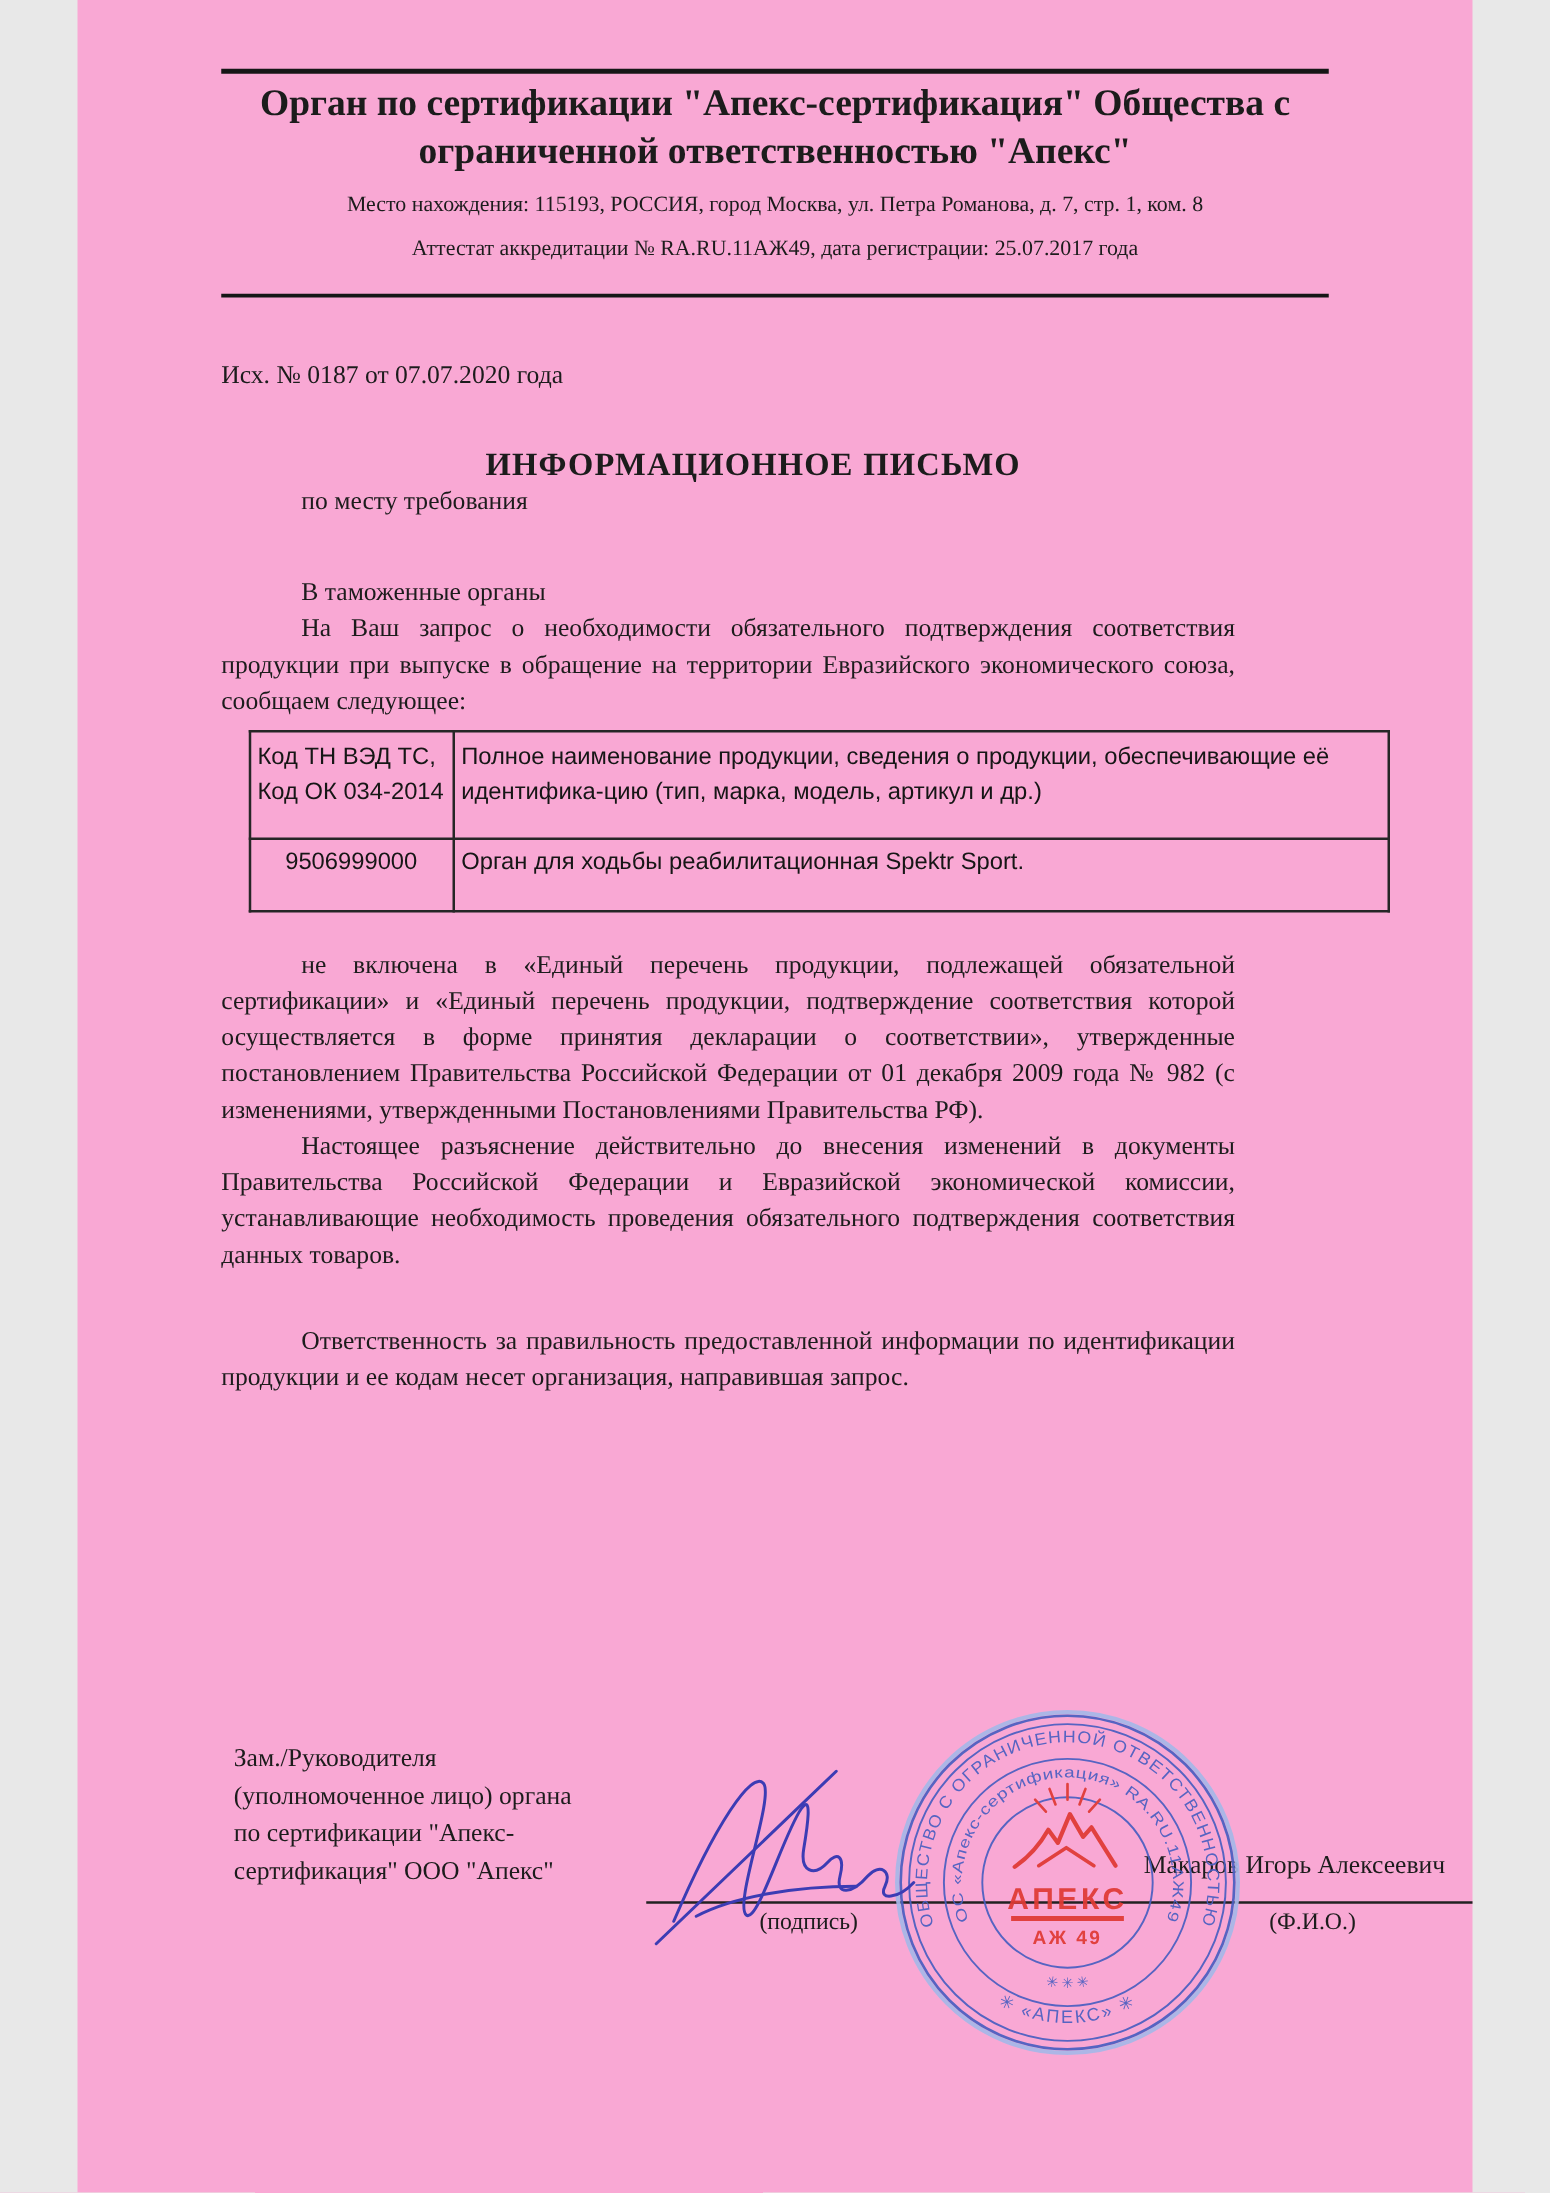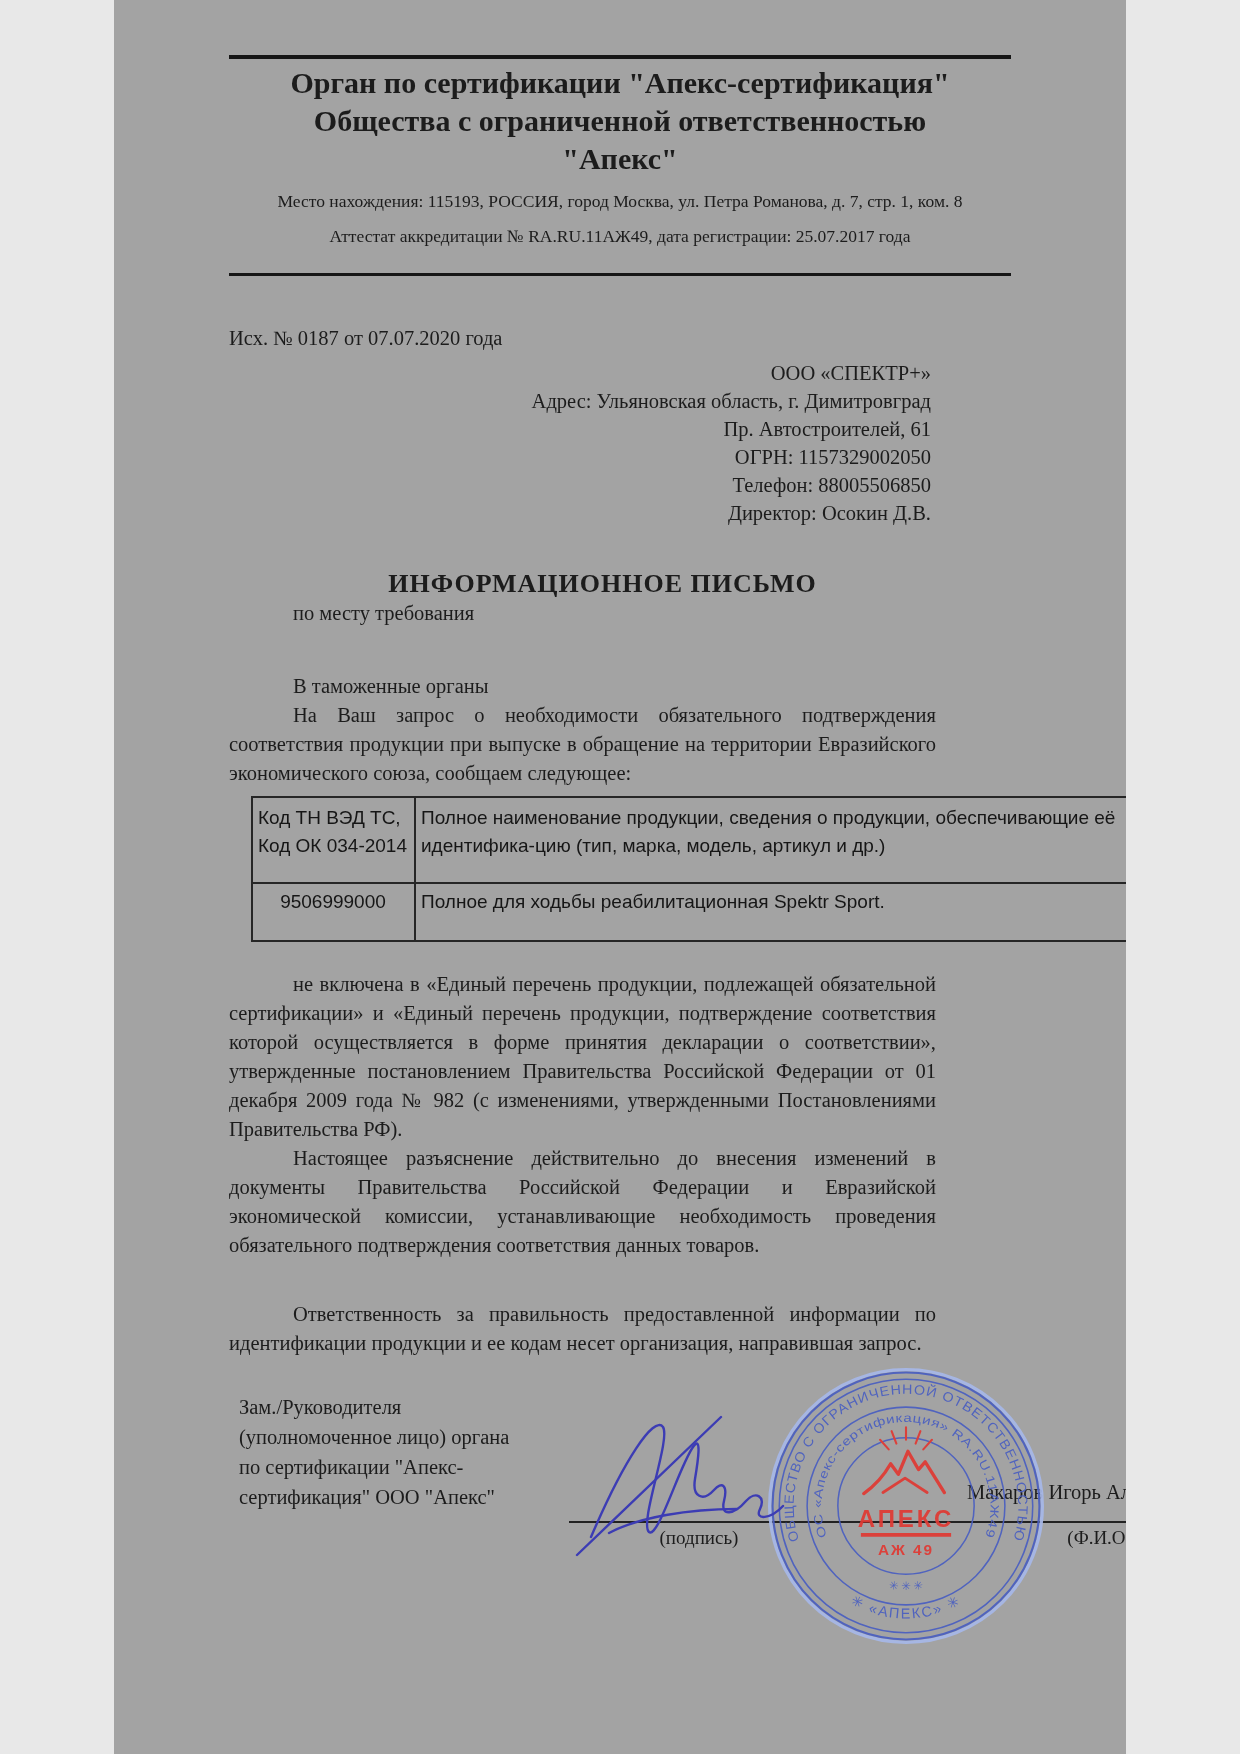--- a/index.html
+++ b/index.html
@@ -1,20 +1,20 @@
 <!DOCTYPE html>
 <html><head>
 <meta charset="utf-8">
 <style>
   html,body{margin:0;padding:0;background:#e8e8e8;}
   .page{
     position:relative;
-    width:1012px;height:1754px;
+    width:1116px;height:1754px;
     margin:0 auto;
-    background:#a3a3a3;
+    background:#f9a8d4;
     font-family:"Liberation Serif", serif;
     color:#1c1c1c;
     overflow:hidden;
   }
   
   .org-header{
     margin:55px 115px 0 115px;
     border-top:4px solid #161616;
     border-bottom:3px solid #161616;
     text-align:center;
@@ -123,47 +123,39 @@
 <div class="page">
 
   <div class="org-header">
     <div class="org-title">Орган по сертификации "Апекс-сертификация" Общества с ограниченной ответственностью "Апекс"</div>
     <p class="org-addr">Место нахождения: 115193, РОССИЯ, город Москва, ул. Петра Романова, д. 7, стр. 1, ком. 8</p>
     <p class="org-addr">Аттестат аккредитации № RA.RU.11АЖ49, дата регистрации: 25.07.2017 года</p>
   </div>
 
   <div class="ref-line">Исх. № 0187 от 07.07.2020 года</div>
 
-  <div class="recipient">
-    <div>ООО «СПЕКТР+»</div>
-    <div>Адрес: Ульяновская область, г. Димитровград</div>
-    <div>Пр. Автостроителей, 61</div>
-    <div>ОГРН: 1157329002050</div>
-    <div>Телефон: 88005506850</div>
-    <div>Директор: Осокин Д.В.</div>
-  </div>
 
   <div class="letter-title">ИНФОРМАЦИОННОЕ ПИСЬМО</div>
 
   <p class="to-line">по месту требования</p>
   <p class="to-line first">В таможенные органы</p>
   <p class="para">На Ваш запрос о необходимости обязательного подтверждения соответствия продукции при выпуске в обращение на территории Евразийского экономического союза, сообщаем следующее:</p>
 
   <table class="codes-table">
     <thead>
       <tr>
         <th class="col-code hdr-code">Код ТН ВЭД ТС,
 Код ОК 034-2014</th>
         <th>Полное наименование продукции, сведения о продукции, обеспечивающие её идентифика-цию (тип, марка, модель, артикул и др.)</th>
       </tr>
     </thead>
     <tbody>
       <tr>
         <td class="cell-code">9506999000</td>
-        <td>Полное для ходьбы реабилитационная Spektr Sport.</td>
+        <td>Орган для ходьбы реабилитационная Spektr Sport.</td>
       </tr>
     </tbody>
   </table>
 
   <p class="para gap">не включена в «Единый перечень продукции, подлежащей обязательной сертификации» и «Единый перечень продукции, подтверждение соответствия которой осуществляется в форме принятия декларации о соответствии», утвержденные постановлением Правительства Российской Федерации от 01 декабря 2009 года № 982 (с изменениями, утвержденными Постановлениями Правительства РФ).</p>
   <p class="para">Настоящее разъяснение действительно до внесения изменений в документы Правительства Российской Федерации и Евразийской экономической комиссии, устанавливающие необходимость проведения обязательного подтверждения соответствия данных товаров.</p>
   <p class="para gap-lg">Ответственность за правильность предоставленной информации по идентификации продукции и ее кодам несет организация, направившая запрос.</p>
 
   <div class="sig-area">
     <div class="sig-role">Зам./Руководителя

